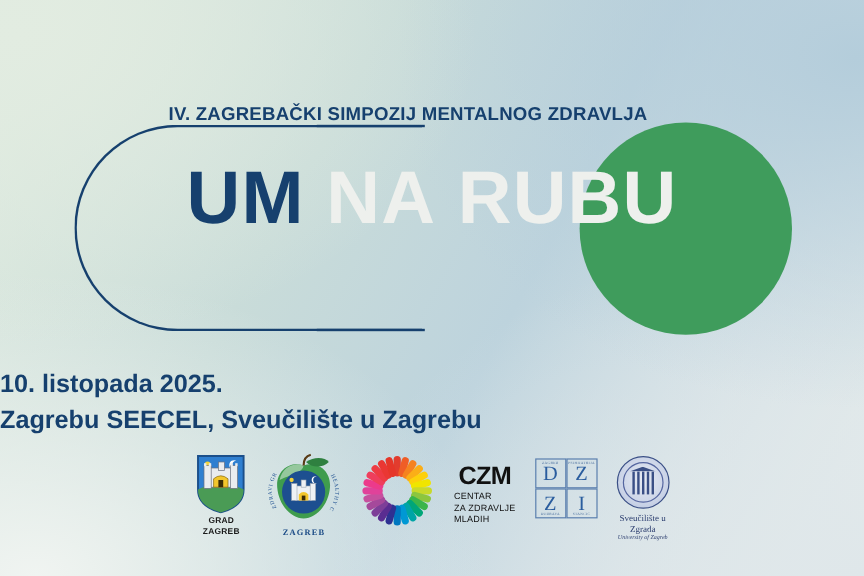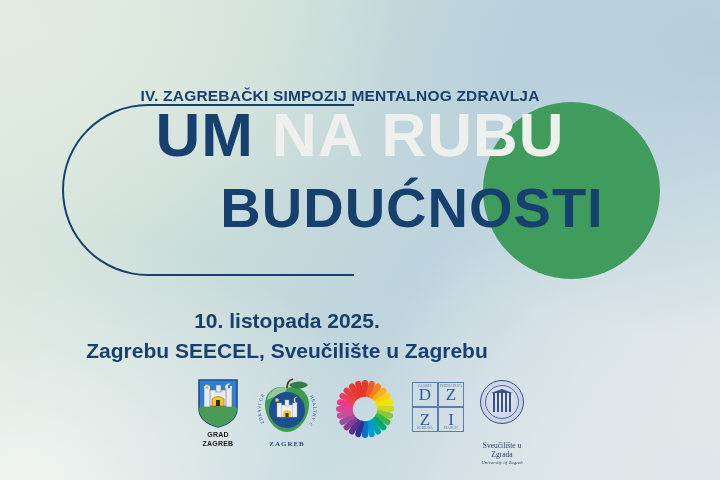--- a/index.html
+++ b/index.html
@@ -75,21 +75,21 @@
     letter-spacing: 0.2px;
     line-height: 21px;
     margin-top: 33px;
   }
   #header .line { display: block; }
 
   
   #title-block {
     position: absolute;
     left: 0;
-    top: 104px;
+    top: 135px;
     width: 720px;
     text-align: center;
     line-height: 1;
     pointer-events: none;
   }
   .title-row {
     display: block;
     font-weight: bold;
     white-space: nowrap;
   }
@@ -108,21 +108,21 @@
   .word-rubu { color: #eef0ed; }
   .word-bud  { color: #16406e; }
   .spacer    { display: inline-block; width: 18px; }
 
   
   #details {
     position: absolute;
     left: 0;
     top: 306px;
     width: 574px;
-    text-align: center;
+    text-align: left;
     color: #16406e;
     font-weight: bold;
     line-height: 30px;
   }
   #detail-date  { display: block; font-size: 21px; }
   #detail-venue { display: block; font-size: 21px; }
 
   
   #logos {
     position: absolute;
@@ -243,21 +243,21 @@
     width: 22px; height: 4px;
     background: #3a4f86;
     clip-path: polygon(0 100%, 50% 0, 100% 100%);
   }
   #uni-text-1 {
     font-family: "Liberation Serif", serif;
     font-size: 7.5px;
     color: #2d3f70;
     line-height: 9px;
     text-align: center;
-    margin-top: 17px;
+    margin-top: 3px;
   }
   #uni-text-2 {
     font-family: "Liberation Serif", serif;
     font-size: 5px;
     font-style: italic;
     color: #2d3f70;
     text-align: center;
     margin-top: 1px;
   }
 </style>
@@ -268,21 +268,20 @@
 
   <div id="green-circle"></div>
   <div id="outline-shape"></div>
 
   <div id="header">
     <span class="line">IV. ZAGREBAČKI SIMPOZIJ MENTALNOG ZDRAVLJA</span>
   </div>
 
   <div id="title-block">
     <span class="title-row" id="title-row-1"><span class="word-um">UM</span><span class="spacer"></span><span class="word-na">NA</span><span class="spacer"></span><span class="word-rubu">RUBU</span></span>
-    <span class="title-row" id="title-row-2"><span class="word-bud">BUDUĆNOSTI</span></span>
   </div>
 
   <div id="details">
     <span id="detail-date">10. listopada 2025.</span>
     <span id="detail-venue">Zagrebu SEECEL, Sveučilište u Zagrebu</span>
   </div>
 
   <div id="logos">
 
     <div class="logo" id="logo-grad-zagreb">
@@ -411,20 +410,26 @@
           <g transform="rotate(330)">
               <rect x="-3" y="-29" width="6" height="17" rx="3" fill="#ea3733"></rect>
             </g>
           <g transform="rotate(345)">
               <rect x="-3" y="-29" width="6" height="17" rx="3" fill="#e53629"></rect>
             </g>
         </g>
       </svg>
     </div>
 
+    <div class="logo" id="logo-czm">
+      <div id="czm-mark">CZM</div>
+      <div id="czm-sub">CENTAR
+ZA ZDRAVLJE
+MLADIH</div>
+    </div>
 
     <div class="logo" id="logo-dzzi">
       <div id="dzzi-grid">
         <div class="dzzi-cell">
           <span class="dzzi-tiny top">ZAGREB</span>
           <span>D</span>
         </div>
         <div class="dzzi-cell">
           <span class="dzzi-tiny top">PSIHIJATRIJA</span>
           <span>Z</span>

